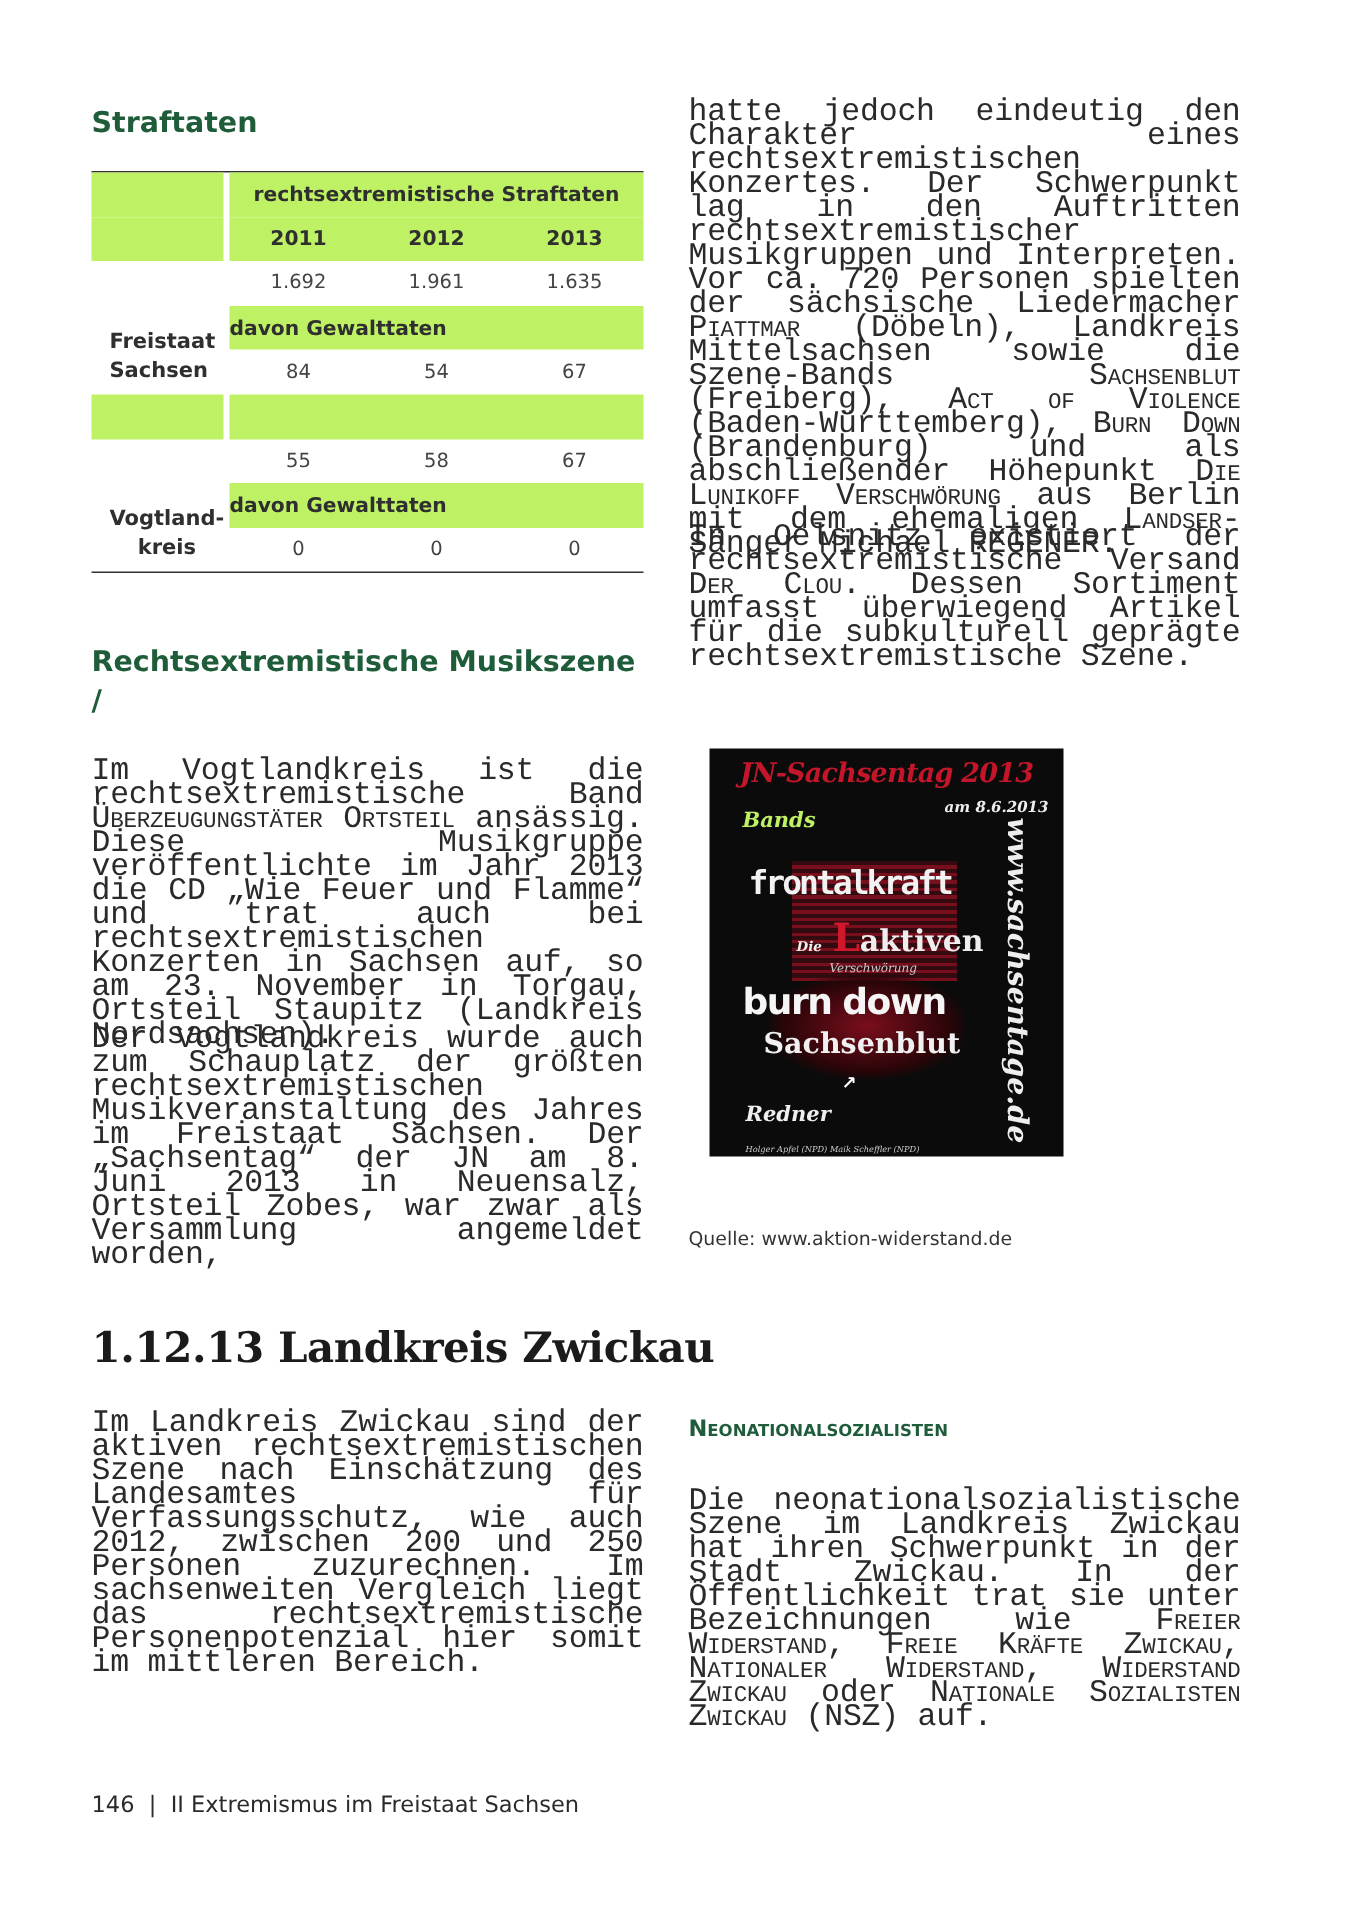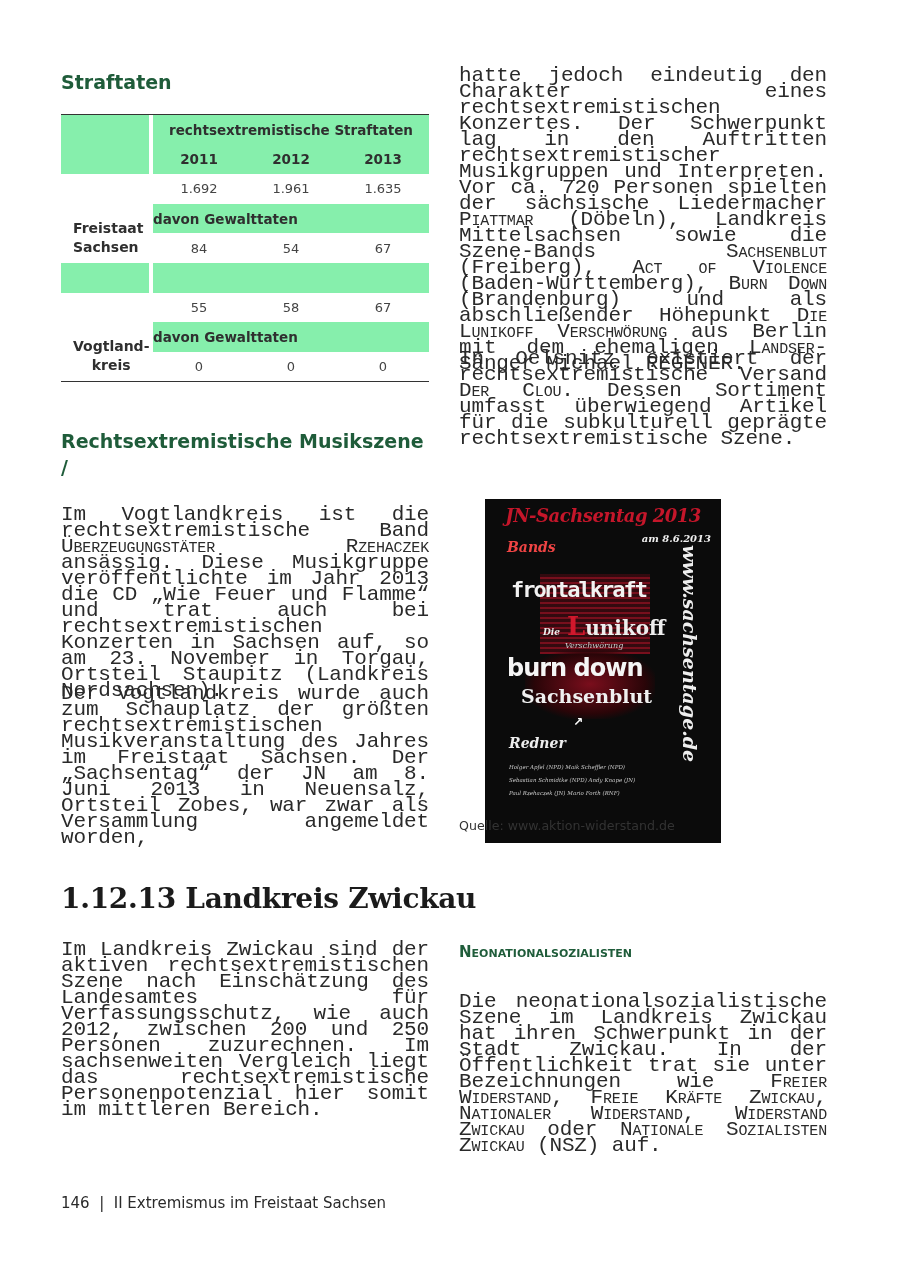--- a/index.html
+++ b/index.html
@@ -12,31 +12,31 @@
   .body-text { font-size: 21px; line-height: 16px; text-align: justify; letter-spacing: -0.15px; font-family: Liberation Mono, monospace; }
   .sc { font-variant: small-caps; }
   .h-green { font-family: "DejaVu Sans", sans-serif; font-weight: bold; font-size: 19px; line-height: 26px; color: #1f5c3a; }
 
   
   .tbl { position: absolute; left: 61px; top: 114px; width: 368px; border-top: 1.5px solid #333; border-bottom: 1.5px solid #333; }
   .trow { display: flex; height: 29.6px; align-items: center; }
   .trow .label-cell { width: 88px; height: 100%; }
   .trow .gap { width: 4px; }
   .trow .data { flex: 1; display: flex; height: 100%; align-items: center; }
-  .shade { background: #86efac; }
+  .shade { background: #bef264; }
   .data .c { flex: 1; text-align: center; font-size: 13px; color: #444; }
   .data .full { flex: 1; text-align: left; font-size: 13.5px; font-weight: bold; color: #2f2f2f; }
   .data .hdr { flex: 1; text-align: center; font-size: 13.5px; font-weight: bold; color: #2f2f2f; }
   .rowlabel { position: absolute; left: 12px; font-size: 14px; font-weight: bold; line-height: 19px; color: #2f2f2f; margin-top: 16px; }
 
   
-  .poster { position: absolute; left: 485px; top: 499px; width: 236px; height: 344px; background: #0b0b0b; overflow: hidden; }
+  .poster { position: absolute; left: 473px; top: 499px; width: 236px; height: 272px; background: #0b0b0b; overflow: hidden; }
   .poster .title { position: absolute; left: 6px; top: 6px; width: 224px; text-align: center; font-family: "DejaVu Serif", serif; font-style: italic; font-weight: bold; font-size: 18px; color: #c4162a; letter-spacing: -0.5px; }
   .poster .date { position: absolute; right: 10px; top: 34px; font-family: "DejaVu Serif", serif; font-style: italic; font-weight: bold; font-size: 10px; color: #eee; }
-  .poster .bands { position: absolute; left: 22px; top: 40px; font-family: "DejaVu Serif", serif; font-style: italic; font-weight: bold; font-size: 14px; color: #ef4444; }
+  .poster .bands { position: absolute; left: 22px; top: 40px; font-family: "DejaVu Serif", serif; font-style: italic; font-weight: bold; font-size: 14px; color: #bef264; }
   .poster .splash { position: absolute; left: 55px; top: 75px; width: 110px; height: 80px; background: repeating-linear-gradient(0deg, #8a1020 0 2px, #3a0a10 2px 5px); opacity: 0.85; }
   .poster .splash2 { position: absolute; left: 40px; top: 150px; width: 130px; height: 70px; background: radial-gradient(ellipse at center, #7a0e1c 0%, #2a0508 60%, transparent 75%); }
   .poster .b1 { position: absolute; left: 26px; top: 78px; font-family: "DejaVu Sans Mono", monospace; font-weight: bold; font-size: 22px; color: #f2f2f2; letter-spacing: -2px; }
   .poster .b2 { position: absolute; left: 58px; top: 112px; font-family: "DejaVu Serif", serif; font-weight: bold; font-size: 20px; color: #eee; }
   .poster .b2 .L { color: #d0182c; font-size: 26px; }
   .poster .b2sub { position: absolute; left: 80px; top: 142px; font-family: "DejaVu Serif", serif; font-style: italic; font-size: 8px; color: #ccc; }
   .poster .b3 { position: absolute; left: 22px; top: 155px; font-family: "DejaVu Sans", sans-serif; font-weight: bold; font-size: 24px; color: #f5f5f5; letter-spacing: -1px; }
   .poster .b4 { position: absolute; left: 36px; top: 186px; font-family: "DejaVu Serif", serif; font-weight: bold; font-size: 19px; color: #f0f0f0; }
   .poster .arrow { position: absolute; left: 88px; top: 216px; font-size: 12px; color: #fff; font-weight: bold; }
   .poster .redner { position: absolute; left: 24px; top: 236px; font-family: "DejaVu Serif", serif; font-style: italic; font-weight: bold; font-size: 14px; color: #eee; }
@@ -136,41 +136,41 @@
     <div>Vogtland-</div>
     <div>kreis</div>
   </div>
 </div>
 
 <div class="col left h-green" style="top:428px;">
   <div>Rechtsextremistische Musikszene /</div>
 </div>
 
 <div class="col left body-text" style="top:507px;">
-  <span>Im Vogtlandkreis ist die rechtsextremistische Band </span><span class="sc">Überzeugungstäter Rzehaczek</span><span> ansässig. Diese Musikgruppe veröffentlichte im Jahr 2013 die CD „Wie Feuer und Flamme“ und trat auch bei rechtsextremistischen Konzerten in Sachsen auf, so am 23. November in Torgau, Ortsteil Staupitz (Landkreis Nordsachsen).</span>
+  <span>Im Vogtlandkreis ist die rechtsextremistische Band </span><span class="sc">Überzeugungstäter Ortsteil</span><span> ansässig. Diese Musikgruppe veröffentlichte im Jahr 2013 die CD „Wie Feuer und Flamme“ und trat auch bei rechtsextremistischen Konzerten in Sachsen auf, so am 23. November in Torgau, Ortsteil Staupitz (Landkreis Nordsachsen).</span>
 </div>
 <div class="col left body-text" style="top:686px;">
   <span>Der Vogtlandkreis wurde auch zum Schauplatz der größten rechtsextremistischen Musikveranstaltung des Jahres im Freistaat Sachsen. Der „Sachsentag“ der JN am 8. Juni 2013 in Neuensalz, Ortsteil Zobes, war zwar als Versammlung angemeldet worden,</span>
 </div>
 
 <div class="col right body-text" style="top:68px;">
   <span>hatte jedoch eindeutig den Charakter eines rechtsextremistischen Konzertes. Der Schwerpunkt lag in den Auftritten rechtsextremistischer Musikgruppen und Interpreten. Vor ca. 720 Personen spielten der sächsische Liedermacher </span><span class="sc">Piattmar</span><span> (Döbeln), Landkreis Mittelsachsen sowie die Szene-Bands </span><span class="sc">Sachsenblut</span><span> (Freiberg), </span><span class="sc">Act of Violence</span><span> (Baden-Württemberg), </span><span class="sc">Burn Down</span><span> (Brandenburg) und als abschließender Höhepunkt </span><span class="sc">Die Lunikoff Verschwörung</span><span> aus Berlin mit dem ehemaligen </span><span class="sc">Landser</span><span>-Sänger Michael REGENER.</span>
 </div>
 <div class="col right body-text" style="top:351px;">
   <span>In Oelsnitz existiert der rechtsextremistische Versand </span><span class="sc">Der Clou</span><span>. Dessen Sortiment umfasst überwiegend Artikel für die subkulturell geprägte rechtsextremistische Szene.</span>
 </div>
 
 <div class="poster">
   <div class="splash"></div>
   <div class="splash2"></div>
   <div class="title">JN-Sachsentag 2013</div>
   <div class="date">am 8.6.2013</div>
   <div class="bands">Bands</div>
   <div class="b1">frontalkraft</div>
-  <div class="b2"><span style="font-size:9px;font-style:italic;">Die</span> <span class="L">L</span><span>unikoff</span></div>
+  <div class="b2"><span style="font-size:9px;font-style:italic;">Die</span> <span class="L">L</span><span>aktiven</span></div>
   <div class="b2sub">Verschwörung</div>
   <div class="b3">burn down</div>
   <div class="b4">Sachsenblut</div>
   <div class="arrow">↗</div>
   <div class="redner">Redner</div>
   <div class="speakers">
     <div>Holger Apfel (NPD) Maik Scheffler (NPD)</div>
     <div>Sebastian Schmidtke (NPD) Andy Knape (JN)</div>
     <div>Paul Rzehaczek (JN) Mario Forth (RNF)</div>
   </div>

